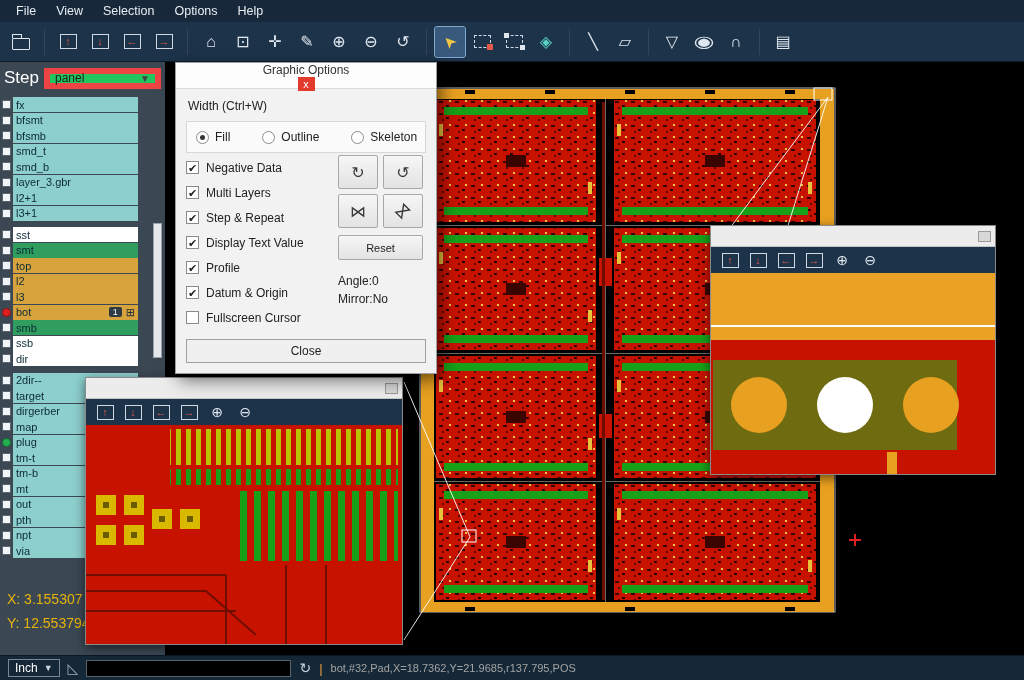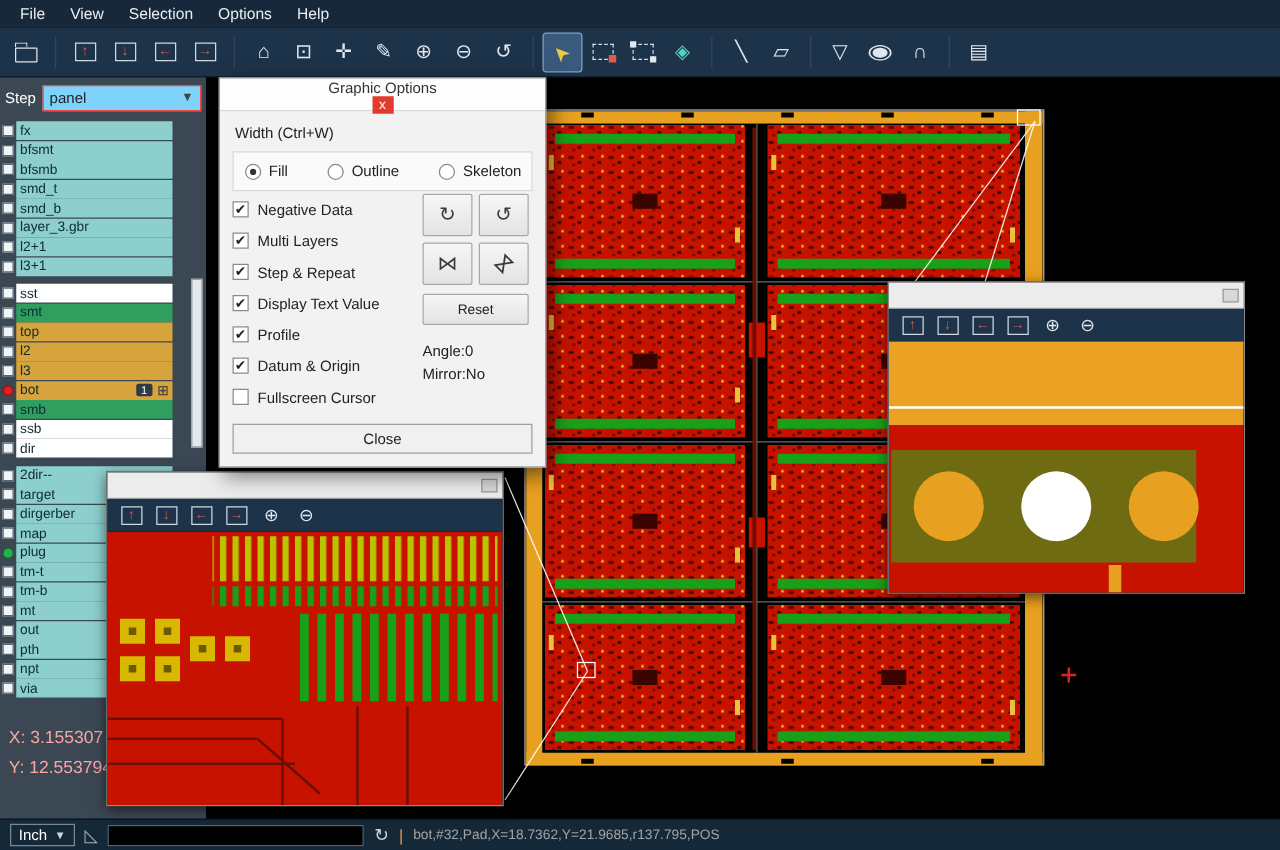--- a/index.html
+++ b/index.html
@@ -30,42 +30,42 @@
   .icon-dashedbox.red::after { content:""; position:absolute; right:-3px; bottom:-3px; width:6px; height:6px; background:#e25b4a; }
   .icon-dashedbox.corners::before { content:""; position:absolute; left:-3px; top:-3px; width:5px; height:5px; background:#dfe6ee; }
   .icon-dashedbox.corners::after { content:""; position:absolute; right:-3px; bottom:-3px; width:5px; height:5px; background:#dfe6ee; }
 
   
   .main { position:absolute; top:62px; left:0; right:0; bottom:25px; display:flex; }
 
   
   .leftpanel { width:165px; background:#3b4854; position:relative; flex:none; }
   .steprow { height:32px; display:flex; align-items:center; gap:5px; padding:0 4px 0 4px; }
-  .steprow .slabel { color:#fff; font-size:12px; }
-  .stepselect { flex:1; height:21px; background:#7dd3fc; border:1px solid #ef4444; display:flex;
+  .steprow .slabel { color:#fff; font-size:17px; }
+  .stepselect { flex:1; height:21px; background:#22c55e; border:6px solid #ef4444; display:flex;
     align-items:center; justify-content:space-between; padding:0 5px; font-size:12px; color:#222; cursor:default; }
   .stepselect .caret { font-size:10px; color:#444; }
   .layers { padding:3px 0 0 0; }
   .lrow { display:flex; align-items:center; height:15px; margin-bottom:0.5px; }
   .lmark { width:13px; flex:none; display:flex; align-items:center; justify-content:center; }
   .lcheck { width:9px; height:9px; background:#f2f5f7; border:1px solid #5a6570; }
   .ldot { width:9px; height:9px; border-radius:50%; }
   .ldot.red { background:#e02020; border:1px solid #901010; }
   .ldot.green { background:#27b050; border:1px solid #127030; }
   .lbody { flex:1; height:15px; display:flex; align-items:center; padding:0 3px; margin-right:27px;
     font-size:11px; color:#0d2b36; overflow:hidden; white-space:nowrap; }
   .c-cyan { background:#8ccfcd; }
   .c-white { background:#ffffff; }
   .c-green { background:#2f9e5f; }
   .c-amber { background:#d7a33c; }
   .lbadge { background:#2e3a44; color:#fff; font-size:9px; padding:0 4px; border-radius:2px; margin-left:auto; }
   .lgrid { font-size:11px; color:#24313b; margin-left:4px; }
   .lgap { height:6px; }
   .lscroll { position:absolute; right:3px; top:161px; width:9px; height:135px; background:#e6e9eb; border:1px solid #9aa3aa; }
-  .coords { position:absolute; left:7px; bottom:30px; color:#fca5a5; font-size:14px; line-height:24px; }
+  .coords { position:absolute; left:7px; bottom:20px; color:#eab308; font-size:14px; line-height:24px; }
 
   
   .canvas { flex:1; background:#000; position:relative; overflow:hidden; }
   .canvas svg.pcb { position:absolute; left:0; top:0; }
 
   
   #links { position:absolute; left:0; top:0; z-index:5; pointer-events:none; }
 
   
   .zoomwin { position:absolute; z-index:6; border:1px solid #8a8a8a; background:#000;

